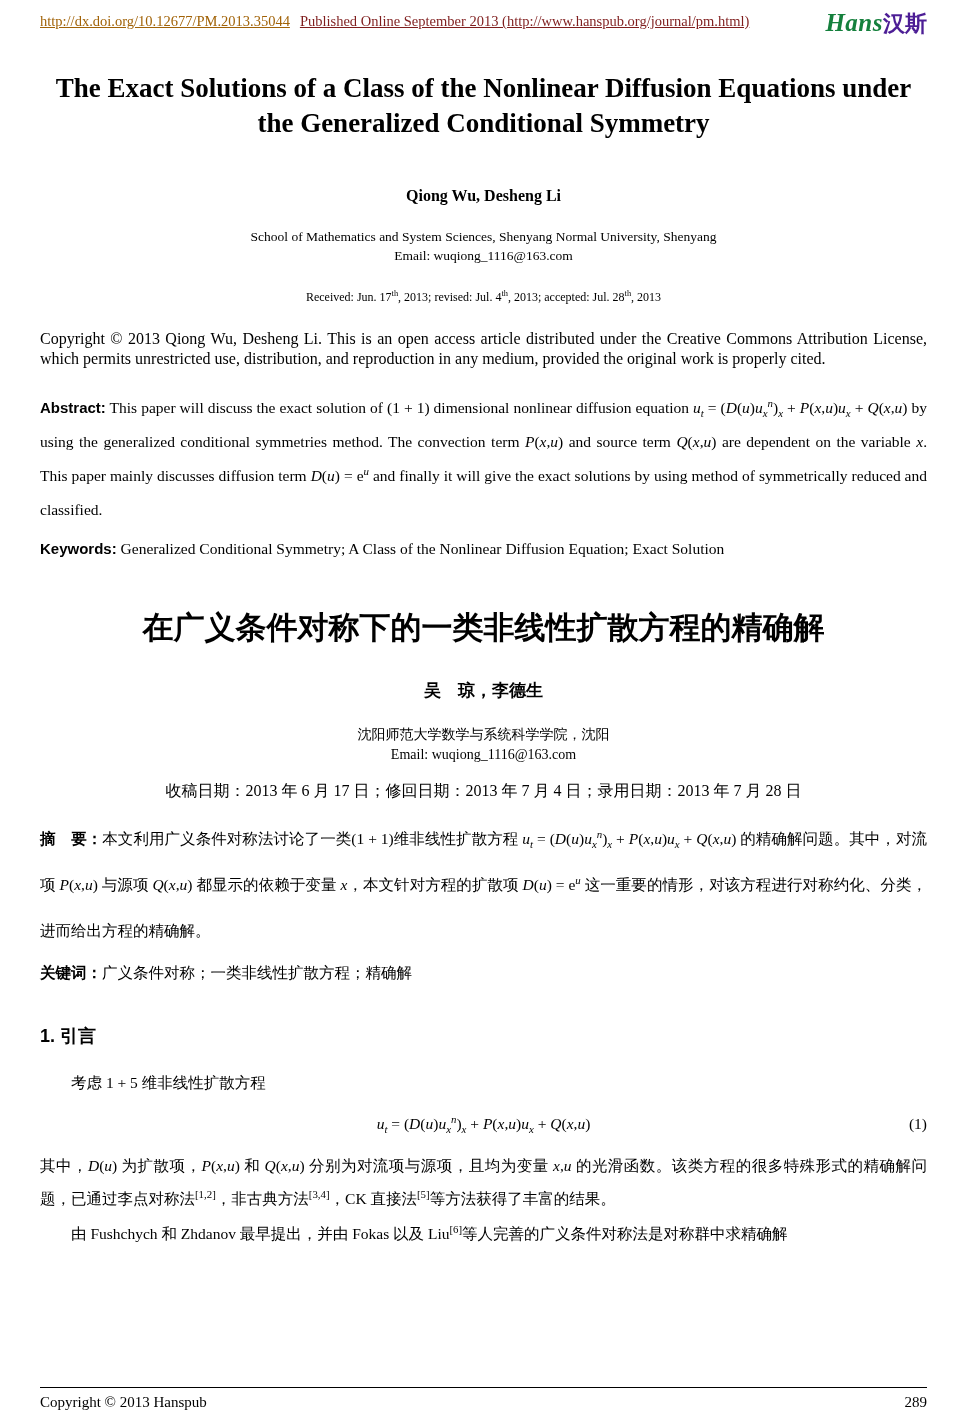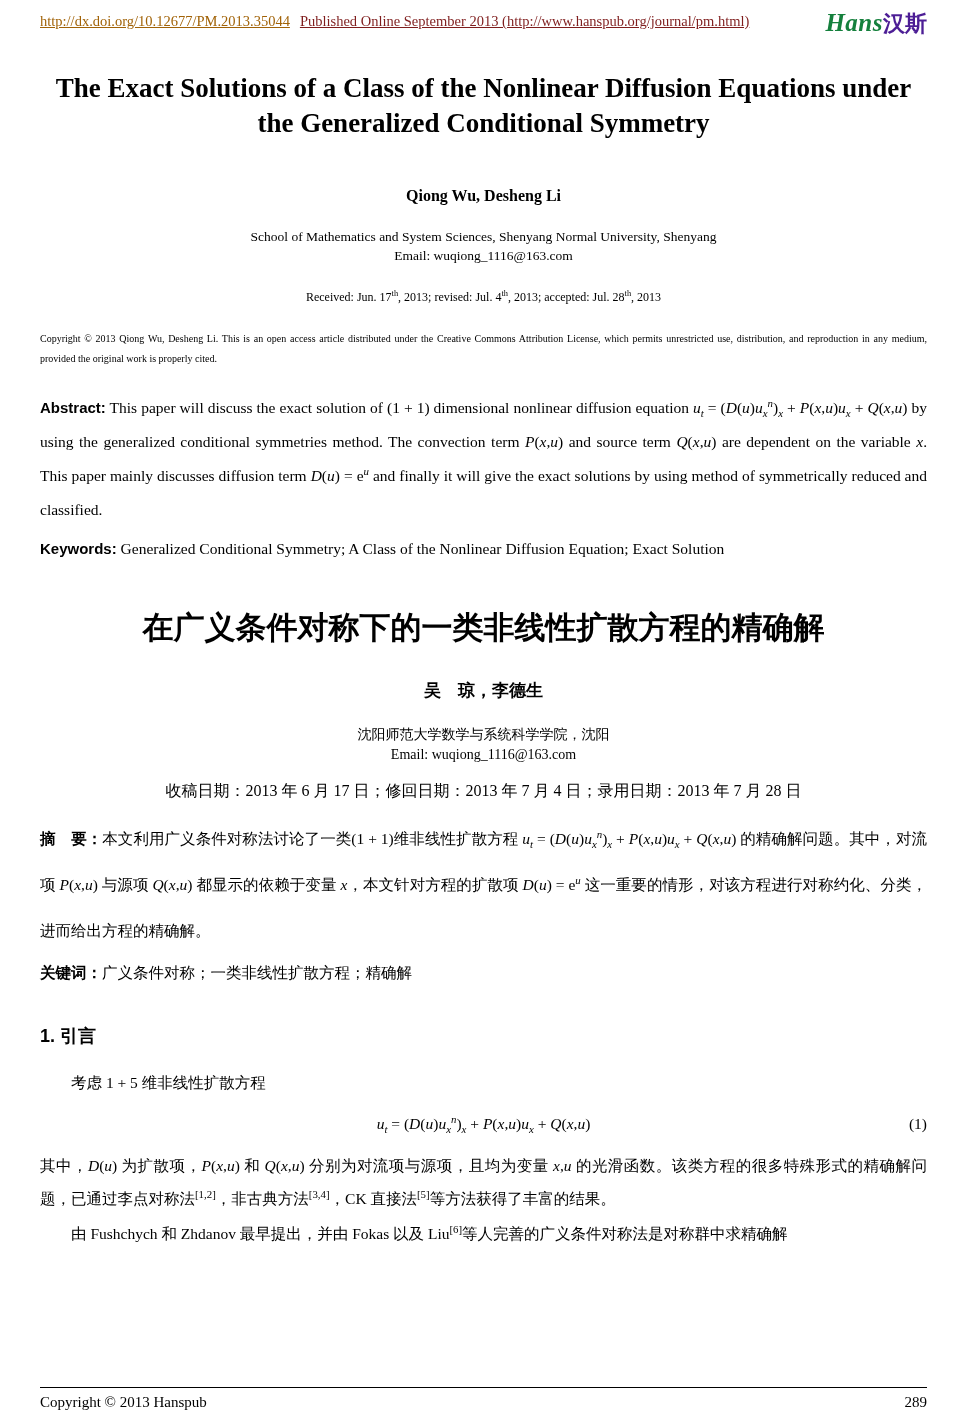--- a/index.html
+++ b/index.html
@@ -23,21 +23,21 @@
   .logo { white-space: nowrap; line-height: 1; margin-top: 2px; }
   .logo-hans { color: #15803d; font-weight: bold; font-style: italic; font-size: 25px; letter-spacing: 0.5px; }
   .logo-cn { color: #4c1d95; font-weight: bold; font-size: 22px; font-family: "Liberation Sans", sans-serif; }
 
   
   .en-title { margin-top: 36px; text-align: center; font-weight: bold; font-size: 27px; line-height: 35px; }
   .en-authors { margin-top: 46px; text-align: center; font-weight: bold; font-size: 16px; }
   .en-affil { margin-top: 24px; text-align: center; font-size: 13.5px; }
   .en-email { margin-top: 3px; text-align: center; font-size: 13.5px; }
   .en-received { margin-top: 26px; text-align: center; font-size: 12px; }
-  .en-copyright { margin-top: 24px; font-size: 10px; line-height: 20px; text-align: justify; }
+  .en-copyright { margin-top: 24px; font-size: 16px; line-height: 20px; text-align: justify; }
 
   .en-abstract { margin-top: 22px; font-size: 15.5px; line-height: 34px; text-align: justify; }
   .en-keywords { margin-top: 10px; font-size: 15.5px; line-height: 24px; text-align: justify; }
   .en-abstract b, .en-keywords b { font-family: "Liberation Sans", sans-serif; font-size: 15px; }
 
   
   .cn-title { margin-top: 46px; text-align: center; font-weight: bold; font-size: 31px; font-family: "Liberation Sans", sans-serif; }
   .cn-authors { margin-top: 30px; text-align: center; font-weight: bold; font-size: 17px; }
   .cn-affil { margin-top: 24px; text-align: center; font-size: 14px; }
   .cn-email { margin-top: 3px; text-align: center; font-size: 14px; }

